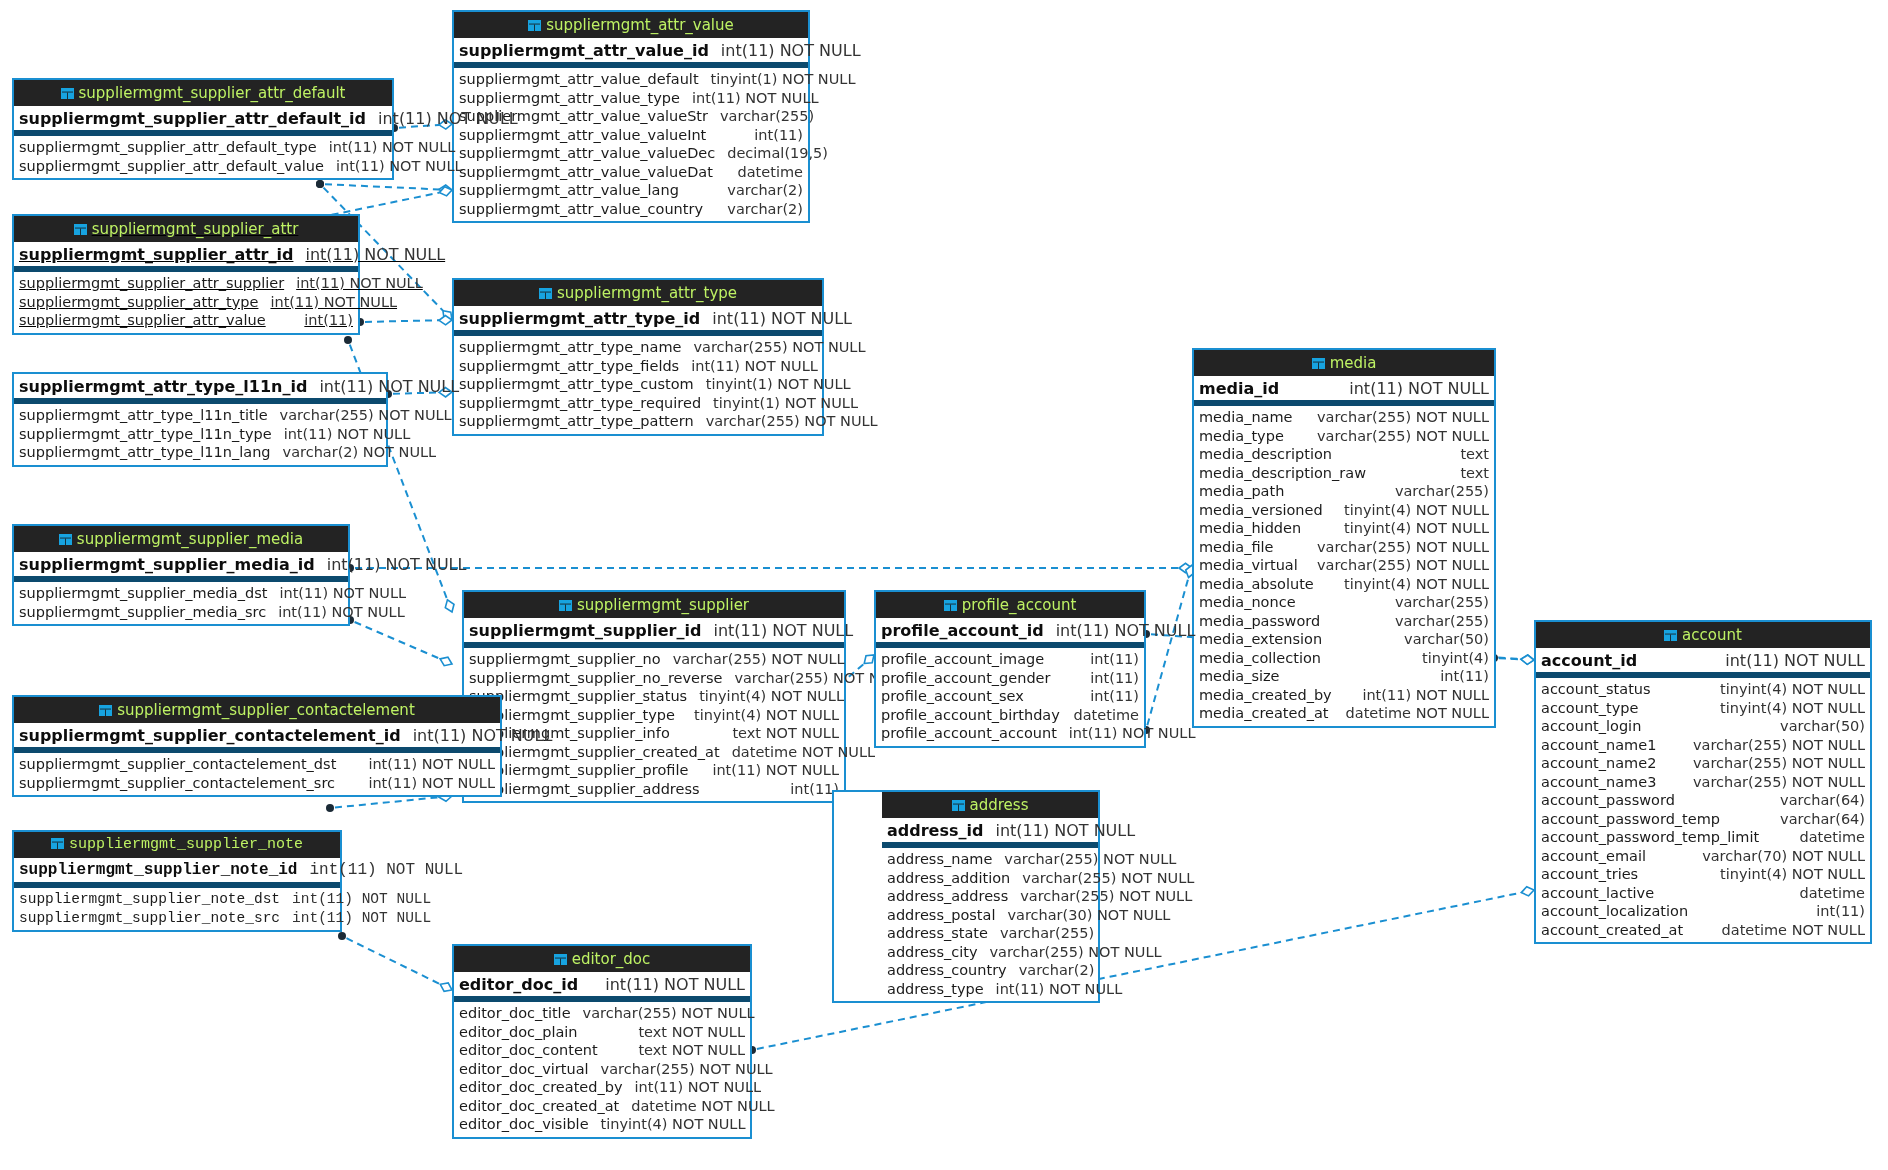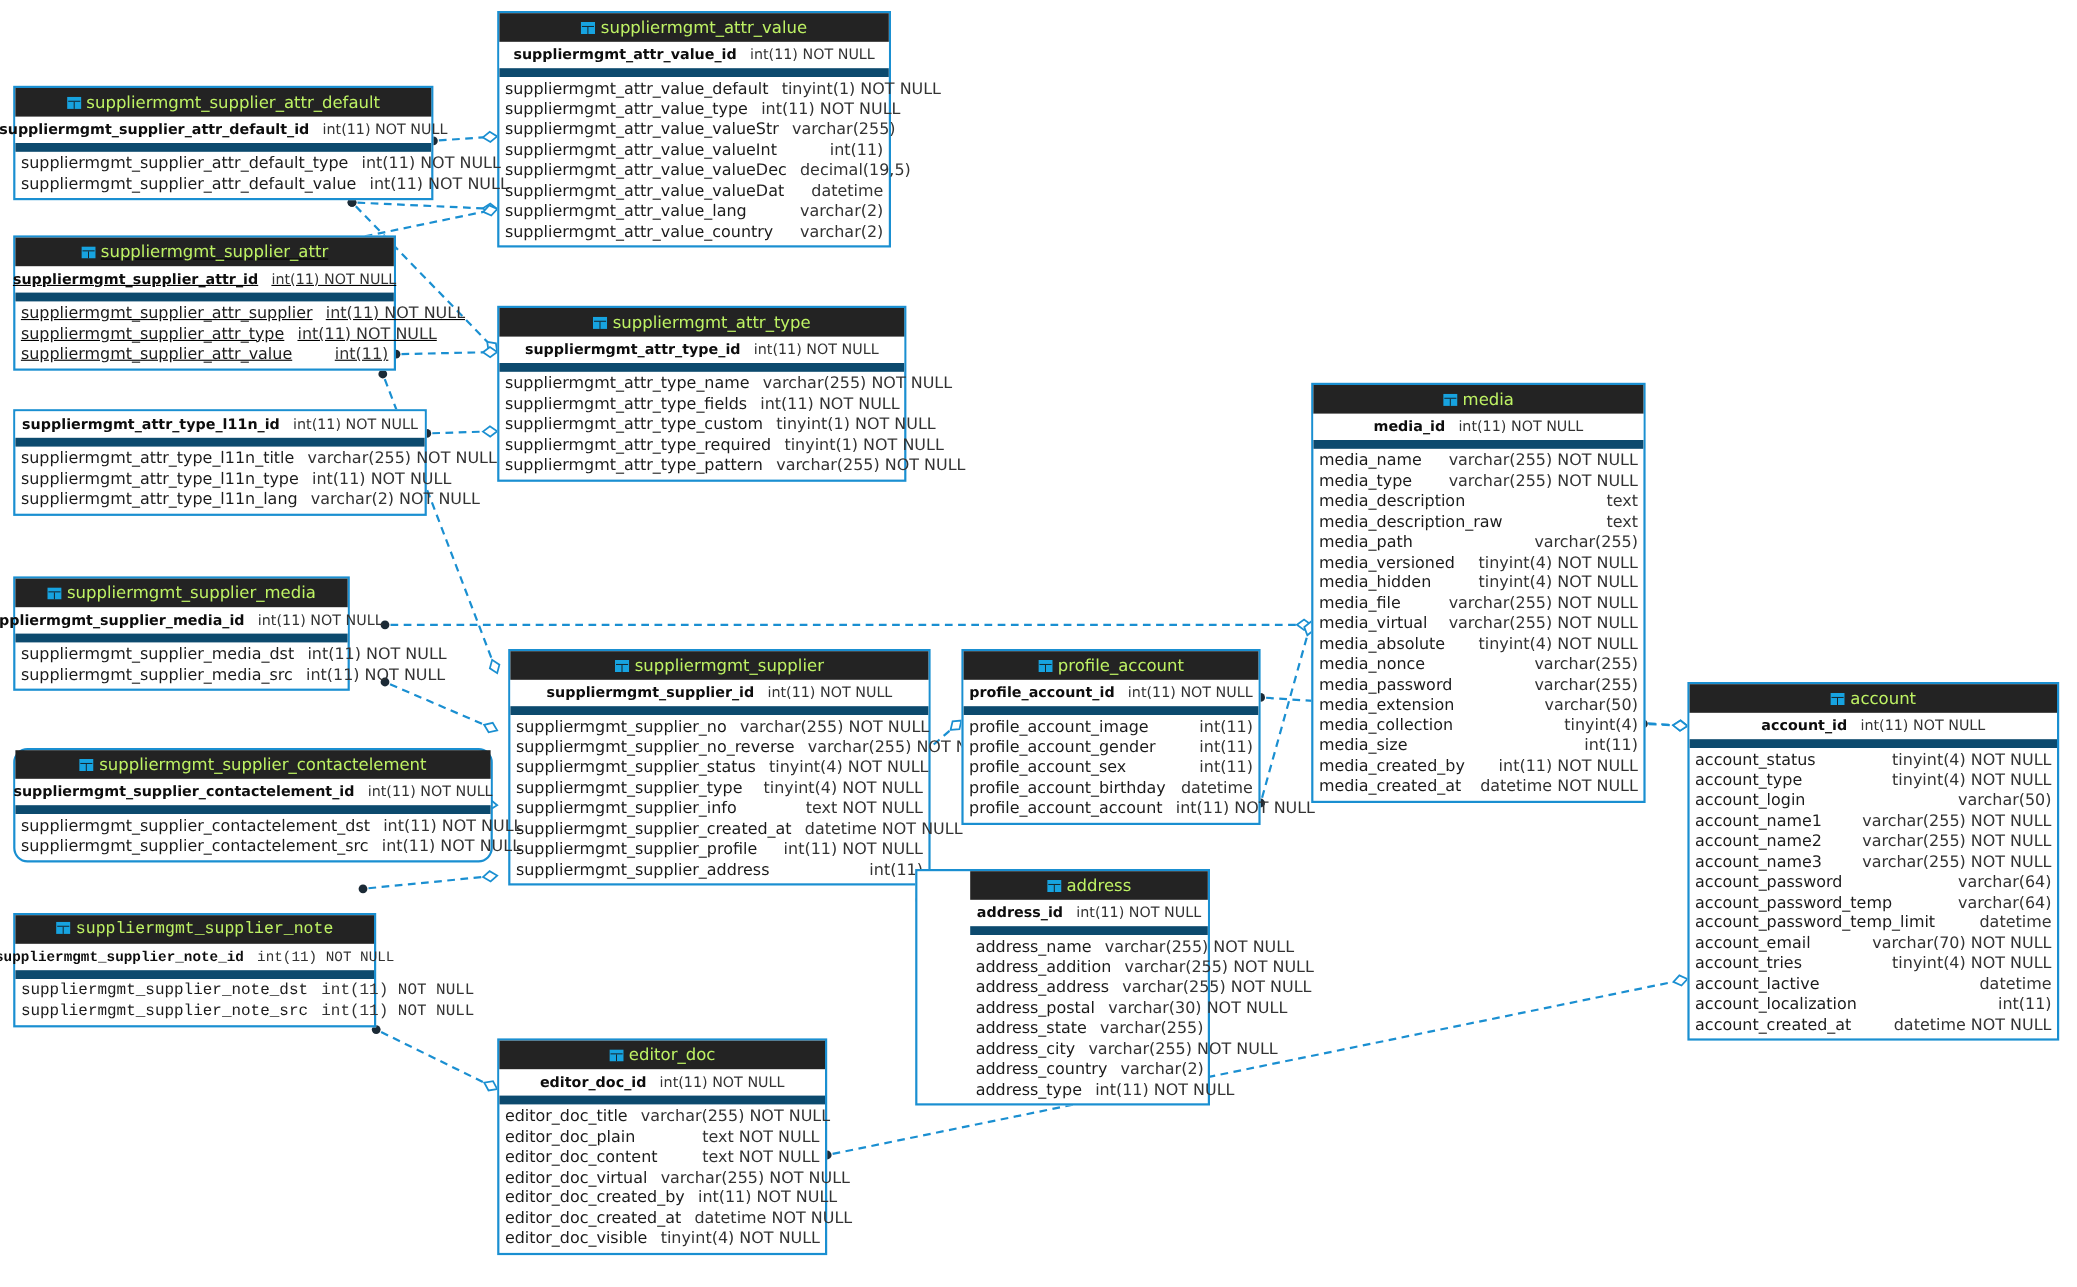--- a/index.html
+++ b/index.html
@@ -30,27 +30,27 @@
     position:relative;
   }
   .tbl-icon{
     display:inline-block;
     width:13px;height:11px;
     vertical-align:-1px;
     margin-right:5px;
   }
   .pk-row{
     display:flex;
-    justify-content:center;
+    justify-content:space-between;
     align-items:center;
-    font-size:13px;
+    font-size:16px;
     line-height:23px;
     height:24px;
     padding:0 5px;
-    border-bottom:8px solid #0c4a6e;
+    border-bottom:6px solid #0c4a6e;
     background:#fff;
     color:#111;
     white-space:nowrap;
   }
   .pk-row .col-name{font-weight:bold;color:#0d0d0d;}
   .pk-row .col-type{color:#333;font-weight:normal;padding-left:12px;}
   .cols{padding:2px 0 3px 0;}
   .col-row{
     display:flex;
     justify-content:space-between;
@@ -387,21 +387,21 @@
         <div class="col-row">
           <span class="col-name">media_created_by</span>
           <span class="col-type">int(11) NOT NULL</span>
         </div>
         <div class="col-row">
           <span class="col-name">media_created_at</span>
           <span class="col-type">datetime NOT NULL</span>
         </div>
       </div>
     </div>
-    <div class="table-box" style="left: 12px; top: 524px; width: 306px;">
+    <div class="table-box" style="left: 12px; top: 524px; width: 338px;">
       <div class="tbl-header"><svg viewBox="0 0 13 11" class="tbl-icon" width="13" height="11">
           <rect x="0" y="0" width="13" height="11" fill="#17a3e0"></rect>
           <rect x="1" y="3.6" width="11" height="0.9" fill="#16242c"></rect>
           <rect x="6" y="4.5" width="0.9" height="6.5" fill="#16242c"></rect>
         </svg><span>suppliermgmt_supplier_media</span></div>
       <div class="pk-row">
         <span class="col-name">suppliermgmt_supplier_media_id</span>
         <span class="col-type">int(11) NOT NULL</span>
       </div>
       <div class="cols">
@@ -555,21 +555,21 @@
         <div class="col-row">
           <span class="col-name">account_localization</span>
           <span class="col-type">int(11)</span>
         </div>
         <div class="col-row">
           <span class="col-name">account_created_at</span>
           <span class="col-type">datetime NOT NULL</span>
         </div>
       </div>
     </div>
-    <div class="table-box" style="left: 12px; top: 680px; width: 436px; border-radius: 13px;">
+    <div class="table-box" style="left: 12px; top: 695px; width: 490px;">
       <div class="tbl-header"><svg viewBox="0 0 13 11" class="tbl-icon" width="13" height="11">
           <rect x="0" y="0" width="13" height="11" fill="#17a3e0"></rect>
           <rect x="1" y="3.6" width="11" height="0.9" fill="#16242c"></rect>
           <rect x="6" y="4.5" width="0.9" height="6.5" fill="#16242c"></rect>
         </svg><span>suppliermgmt_supplier_contactelement</span></div>
       <div class="pk-row">
         <span class="col-name">suppliermgmt_supplier_contactelement_id</span>
         <span class="col-type">int(11) NOT NULL</span>
       </div>
       <div class="cols">

